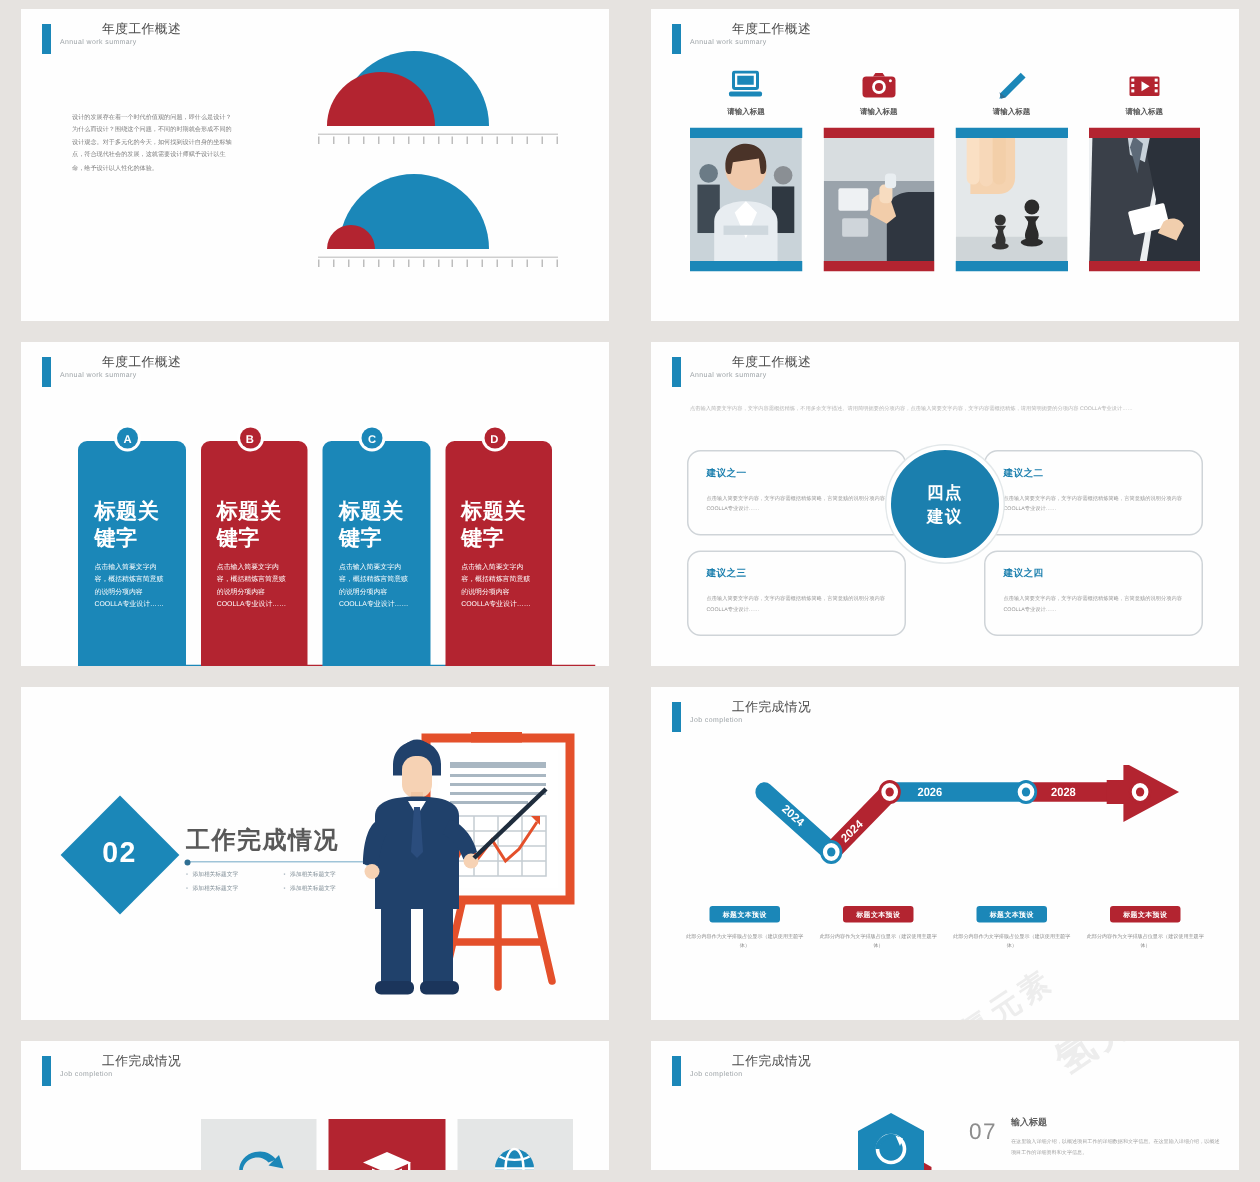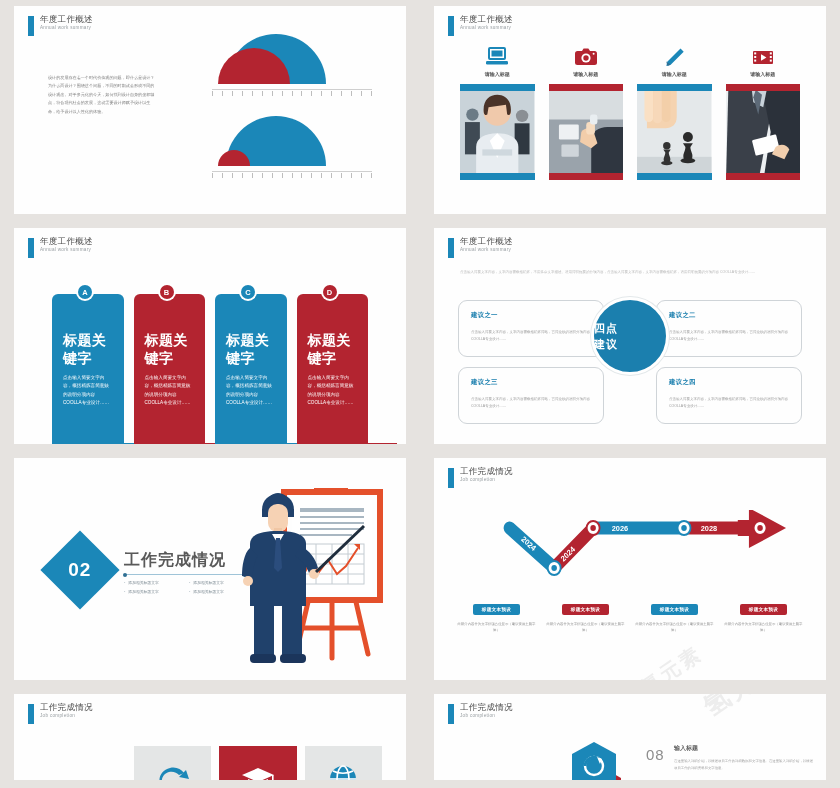--- a/index.html
+++ b/index.html
@@ -18,21 +18,21 @@
   .cell{position:relative;padding:6px 14px 8px 14px;box-sizing:border-box;}
   .slide{
     position:relative;width:100%;height:100%;
     background:#fefefe;box-sizing:border-box;overflow:hidden;
   }
 
   
   .hdr{position:absolute;left:14px;top:9px;display:flex;gap:6px;align-items:flex-start;}
   .hdr-bar{width:6px;height:20px;background:#1b87b8;flex:0 0 auto;margin-top:1px;}
   .hdr-txt{line-height:1;}
-  .hdr-cn{font-size:8.5px;color:#4a4a4a;letter-spacing:.3px;}
+  .hdr-cn{font-size:8.5px;color:#4a4a4a;letter-spacing:.3px;margin-left:28px;}
   .hdr-en{font-size:4.6px;color:#9aa0a4;letter-spacing:.3px;margin-top:2px;}
 
   
   .s1-body{position:absolute;left:34px;top:68px;width:108px;font-size:4.1px;line-height:2.05;color:#7d7d7d;}
   .s1-charts{position:absolute;right:24px;top:28px;width:196px;}
   .gauge{position:relative;height:62px;margin-bottom:20px;}
   .gauge .outer{position:absolute;left:40px;bottom:12px;width:100px;height:50px;
     background:#1b87b8;border-radius:100px 100px 0 0;}
   .gauge .inner{position:absolute;bottom:12px;border-radius:100px 100px 0 0;background:#b32430;}
   .g1 .inner{left:32px;width:72px;height:36px;}
@@ -71,21 +71,21 @@
   
   .s4-intro{position:absolute;left:26px;right:26px;top:40px;font-size:3.5px;color:#b6b6b6;line-height:2.4;}
   .s4-grid{position:absolute;left:24px;right:24px;top:72px;bottom:20px;
     display:grid;grid-template-columns:1fr 1fr;grid-template-rows:1fr 1fr;gap:10px 52px;}
   .s4-box{border:1px solid #cfd4d8;border-radius:9px;padding:10px 12px;box-sizing:border-box;}
   .s4-box h4{margin:0;font-size:6.4px;color:#1b7fae;letter-spacing:.3px;}
   .s4-box p{margin:9px 0 0 0;font-size:3.5px;color:#9b9b9b;line-height:2.1;}
   .s4-hub{position:absolute;left:50%;top:50%;transform:translate(-50%,-50%);
     width:72px;height:72px;border-radius:50%;background:#1b7fae;border:3px solid #fff;
     box-shadow:0 0 0 1px #e3e8ea;display:flex;flex-direction:column;
-    justify-content:center;color:#fff;font-weight:bold;z-index:5;}
+    align-items:center;justify-content:center;color:#fff;font-weight:bold;z-index:5;}
   .s4-hub .l1{font-size:11px;letter-spacing:1px;}
   .s4-hub .l2{font-size:11px;letter-spacing:1px;margin-top:1px;}
 
   
   .s5-dia{position:absolute;left:38px;top:84px;width:56px;height:56px;background:#1b87b8;
     transform:rotate(45deg);display:flex;align-items:center;justify-content:center;}
   .s5-dia span{transform:rotate(-45deg);font-size:19px;color:#fff;font-weight:bold;letter-spacing:1px;}
   .s5-title{position:absolute;left:110px;top:92px;font-size:16px;font-weight:bold;color:#595959;letter-spacing:1px;}
   .s5-rule{position:absolute;left:110px;top:116px;width:122px;height:1px;background:#9fc4d8;}
   .s5-rule::before,.s5-rule::after{content:"";position:absolute;top:-1.5px;width:4px;height:4px;
@@ -624,21 +624,21 @@
         <svg width="76" height="62" viewBox="0 0 76 62">
           <path d="M31 36l14-8 14 8v16l-14 8-14-8z" fill="#b32430"></path>
           <path d="M10 12l22-12 22 12v26L32 50 10 38z" fill="#1b87b8"></path>
           <g transform="translate(32,24)">
             <circle r="9" fill="none" stroke="#fff" stroke-width="2.4"></circle>
             <path d="M-9 0a9 9 0 0 1 14-7" fill="none" stroke="#1b87b8" stroke-width="3"></path>
             <path d="M3 -9l5 2-2 5z" fill="#fff"></path>
           </g>
         </svg>
       </div>
-      <div class="s8-num">08</div>
+      <div class="s8-num">07</div>
       <div class="s8-txt">
         <h4>输入标题</h4>
         <p>在这里输入详细介绍，以概述项目工作的详细数据和文字信息。在这里输入详细介绍，以概述项目工作的详细资料和文字信息。</p>
       </div>
 
       <div class="wm wm-b" style="top:-26px;right:40px;">氢元素</div>
     </div>
   </div>
 
 </div>

